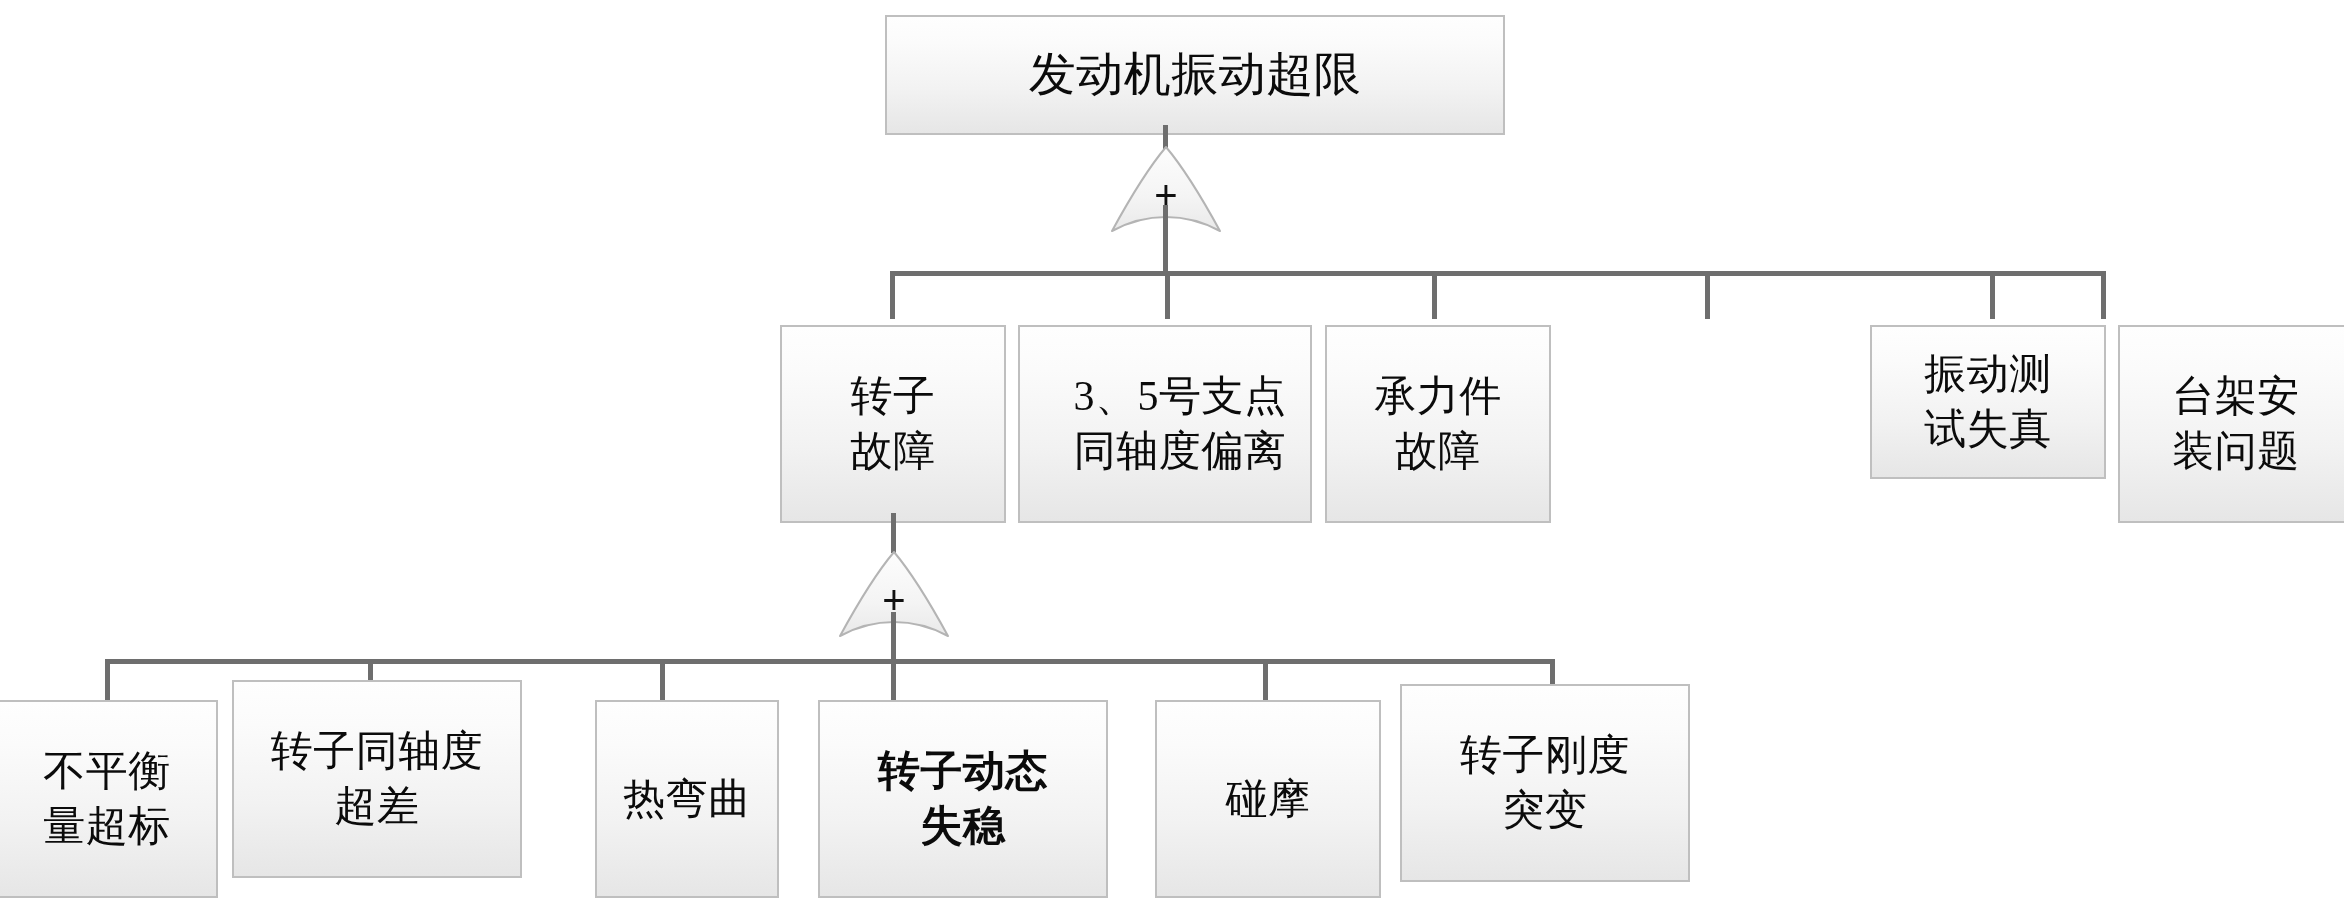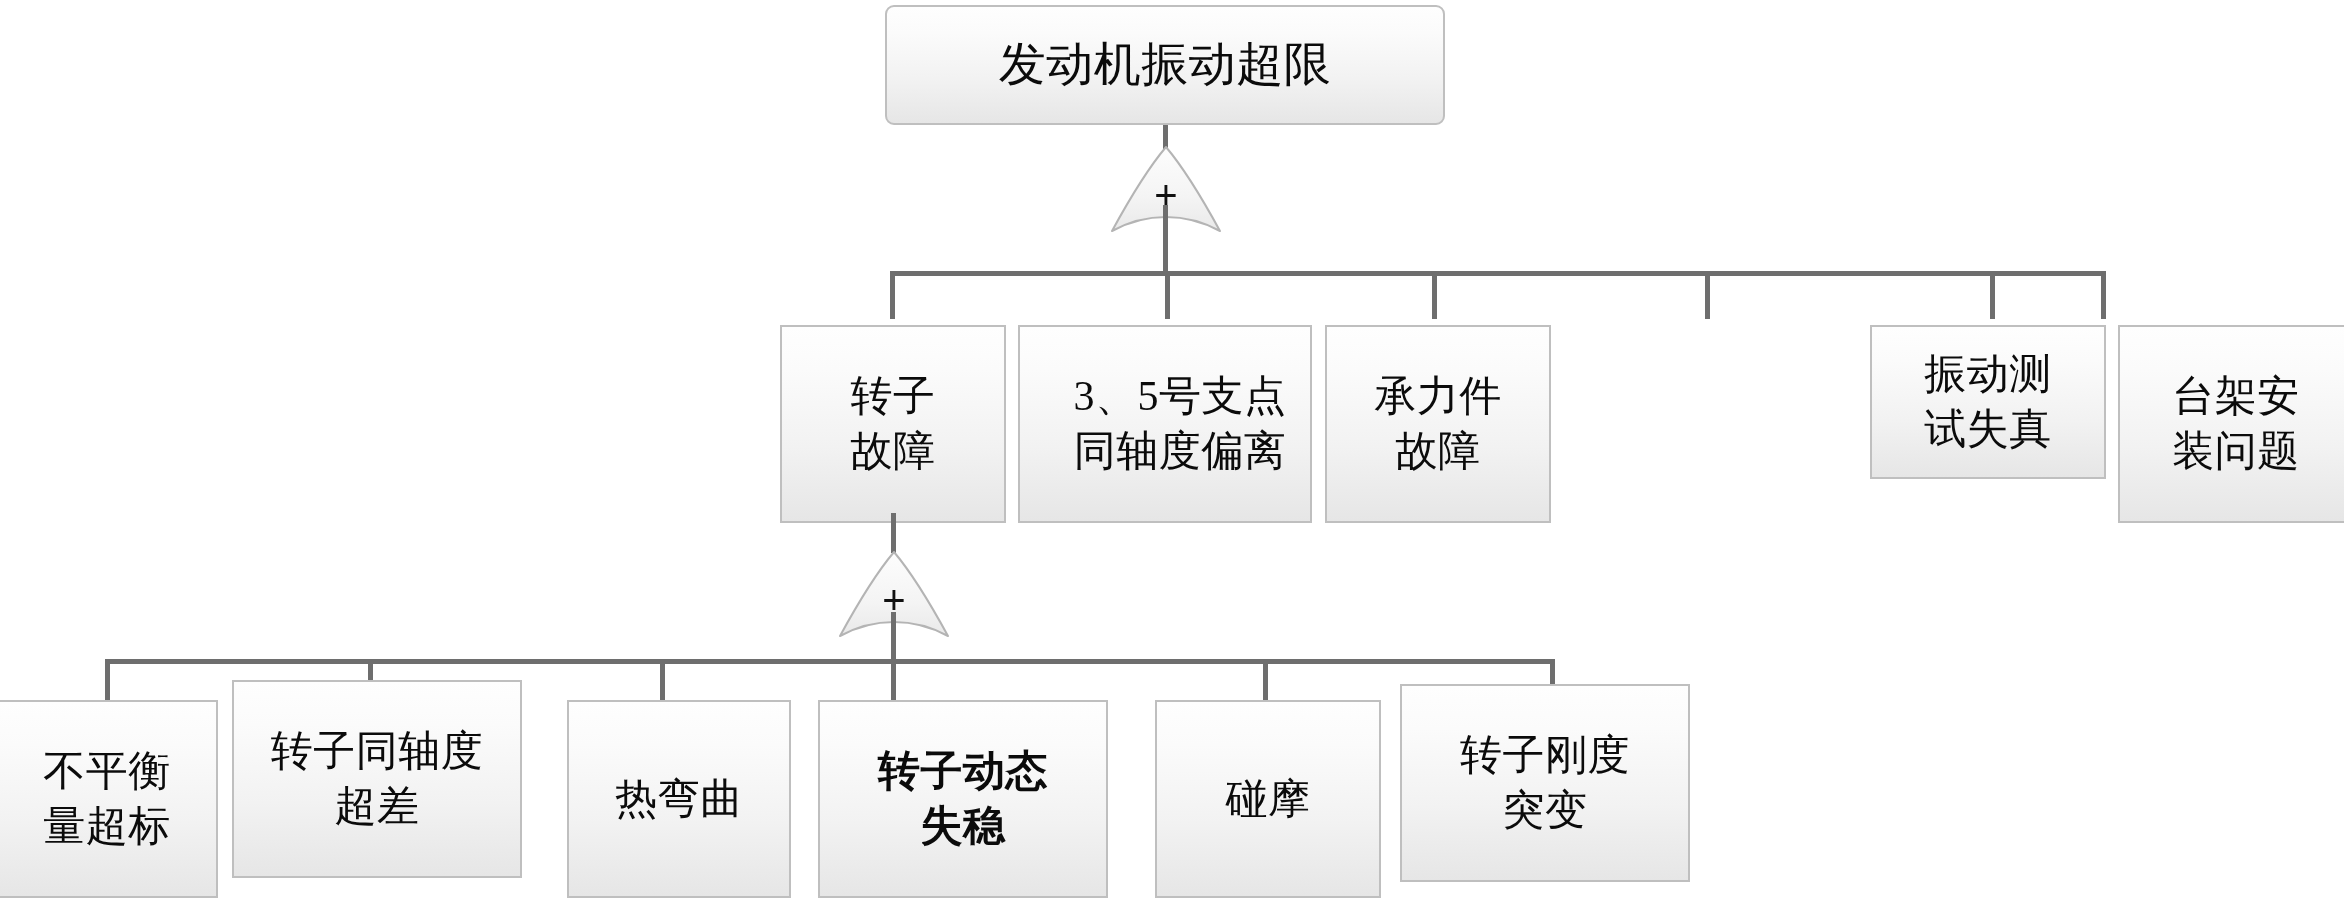--- a/index.html
+++ b/index.html
@@ -66,21 +66,21 @@
     color:#111111;
     line-height:1;
     pointer-events:none;
   }
 </style>
 </head>
 <body>
 
 <div id="canvas">
 
-  <div class="node top" style="left:885px;top:5px;width:560px;height:120px;border-radius:9px;">
+  <div class="node top" style="left:885px;top:15px;width:620px;height:120px;">
     <span class="label">发动机振动超限</span>
   </div>
 
   <div class="line vline" style="left:1163px;top:125px;width:5px;height:24px;"></div>
 
   <div class="gate" style="left:1108px;top:145px;width:116px;height:92px;">
     <svg width="116" height="92" viewBox="0 0 116 92" aria-hidden="true">
       <path d="M58 2 C 80 28, 100 64, 112 86 C 90 74, 72 72, 58 72 C 44 72, 26 74, 4 86 C 16 64, 36 28, 58 2 Z" fill="url(#gg1)" stroke="#b4b4b4" stroke-width="2" stroke-linejoin="round"></path>
       <defs>
         <linearGradient id="gg1" x1="0" y1="0" x2="0" y2="1">
@@ -160,21 +160,21 @@
   <div class="node leaf" style="left:-4px;top:700px;width:222px;height:198px;">
     <span class="label">不平衡
 量超标</span>
   </div>
 
   <div class="node leaf" style="left:232px;top:680px;width:290px;height:198px;">
     <span class="label">转子同轴度
 超差</span>
   </div>
 
-  <div class="node leaf" style="left:567px;top:700px;width:224px;height:198px;">
+  <div class="node leaf" style="left:595px;top:700px;width:184px;height:198px;">
     <span class="label">热弯曲</span>
   </div>
 
   <div class="node leaf" style="left:818px;top:700px;width:290px;height:198px;font-weight:bold;">
     <span class="label">转子动态
 失稳</span>
   </div>
 
   <div class="node leaf" style="left:1155px;top:700px;width:226px;height:198px;text-align:center;">
     <span class="label">碰摩</span>

